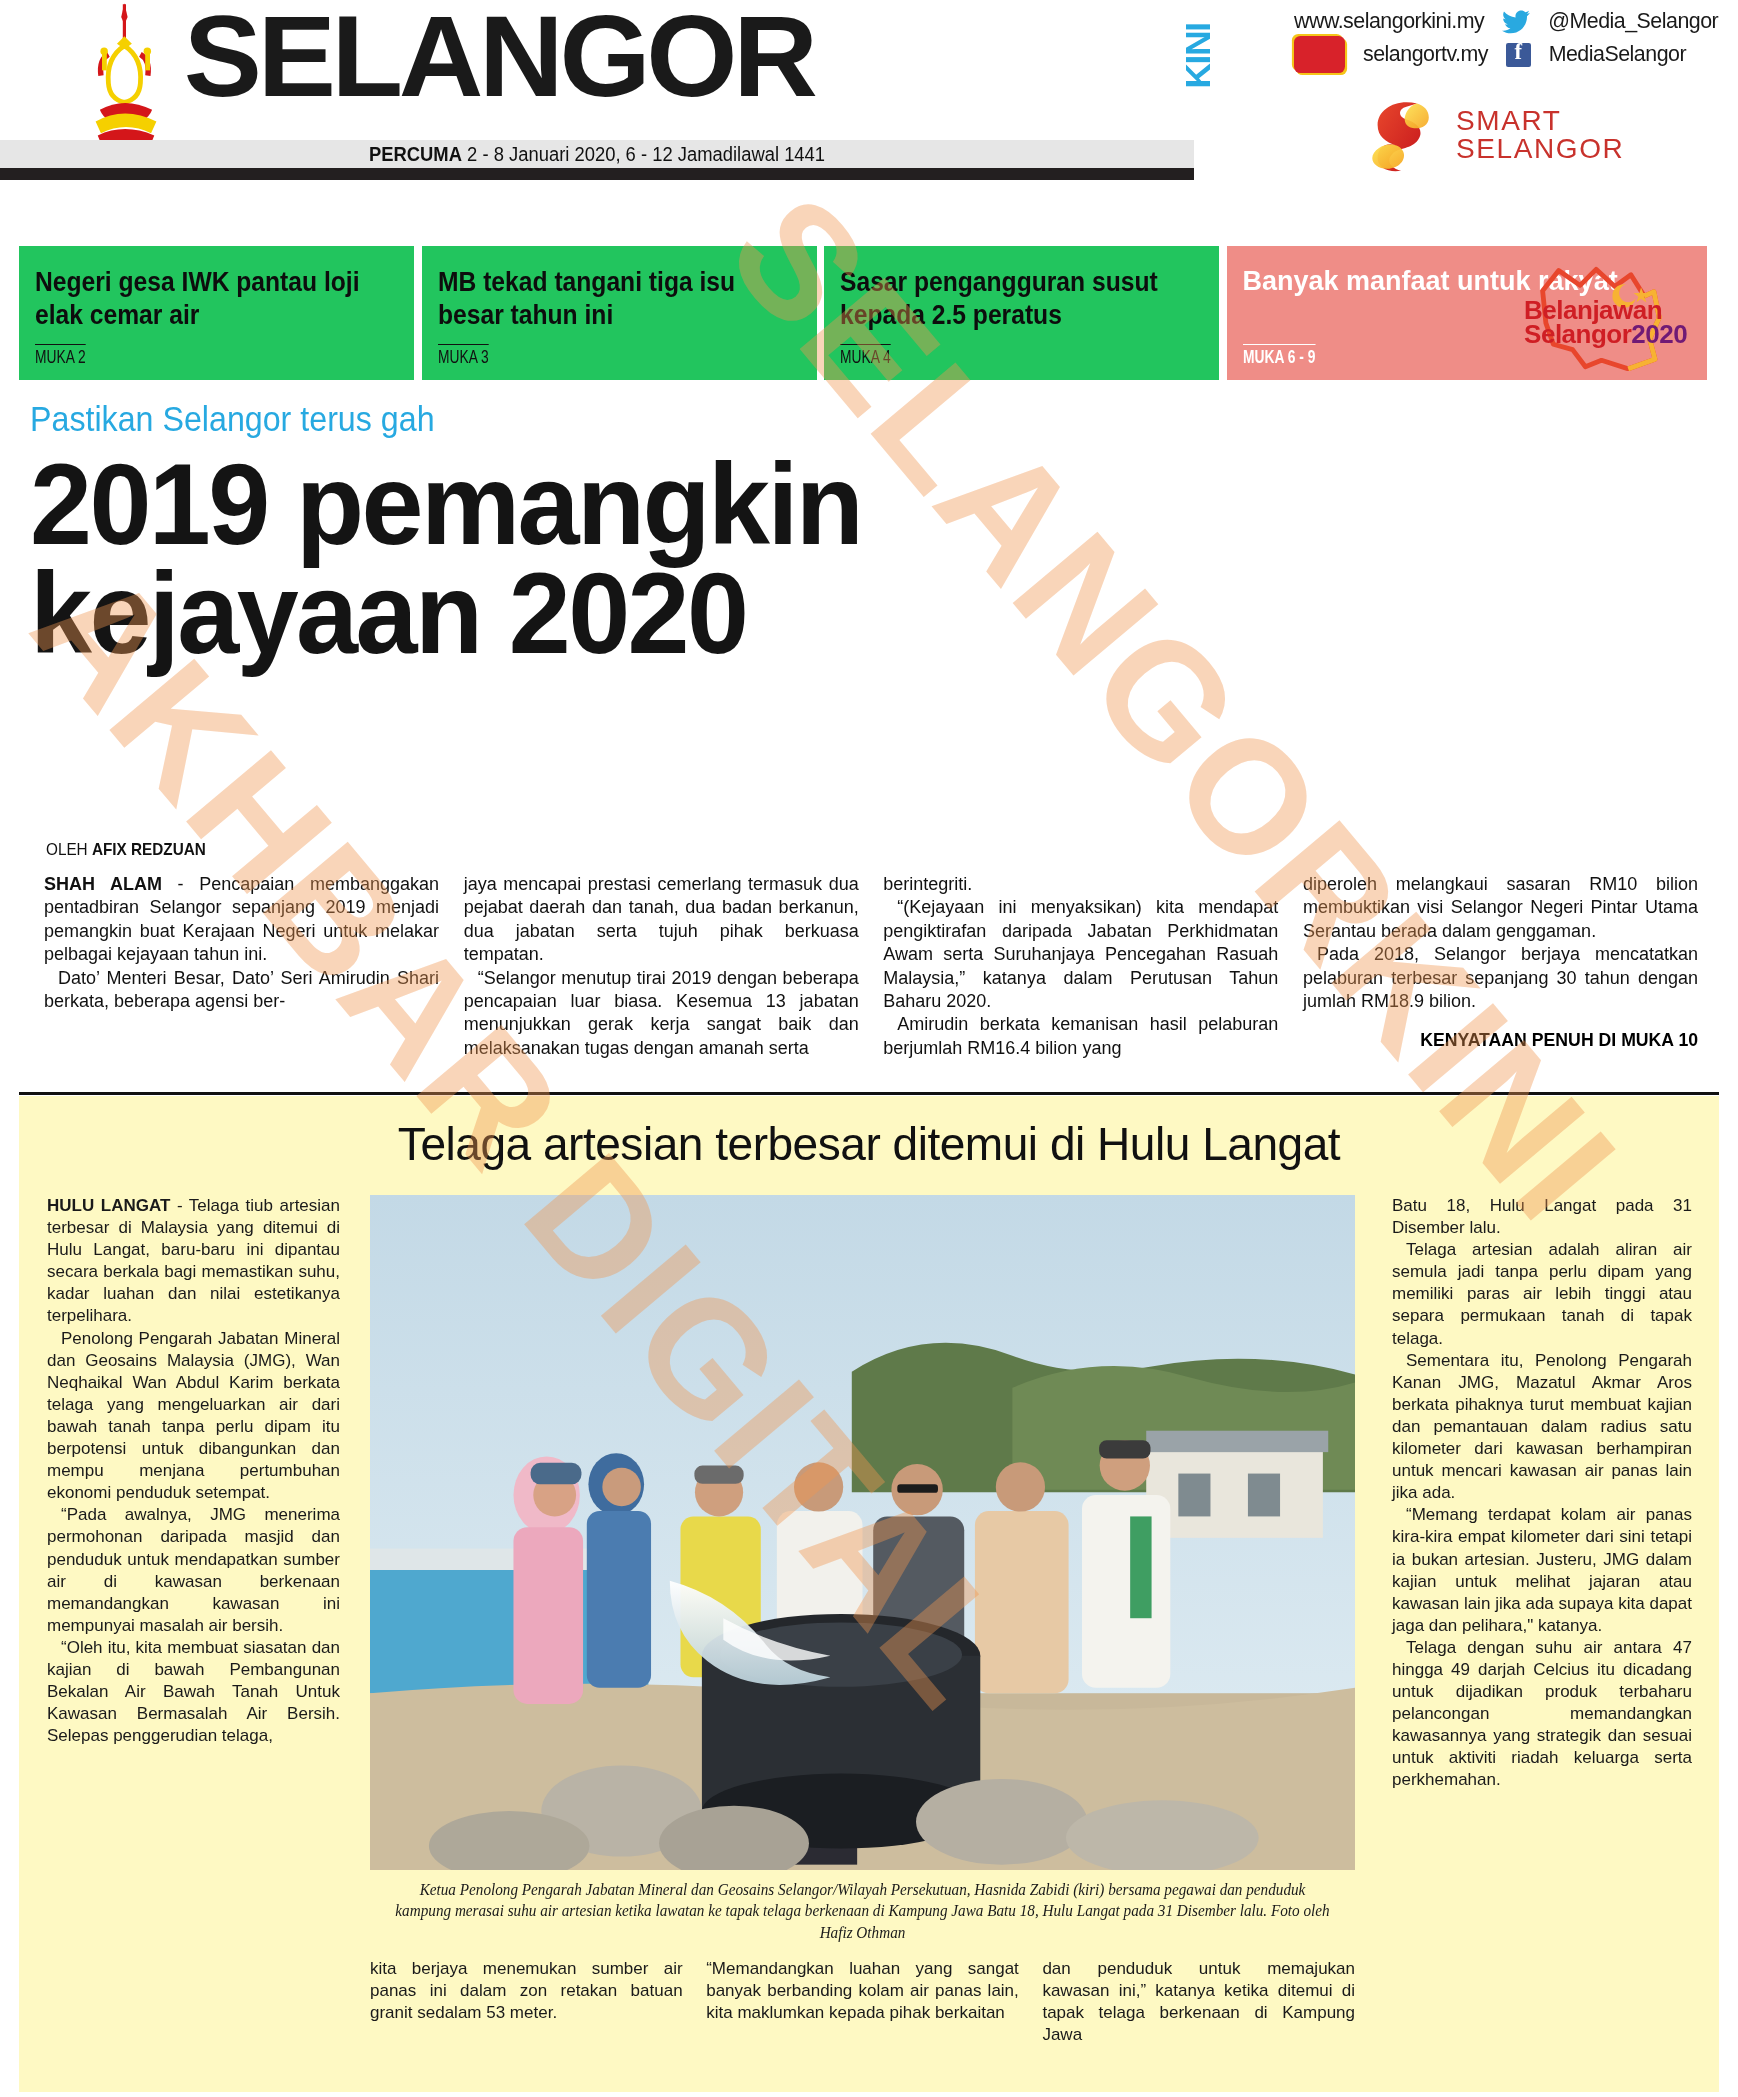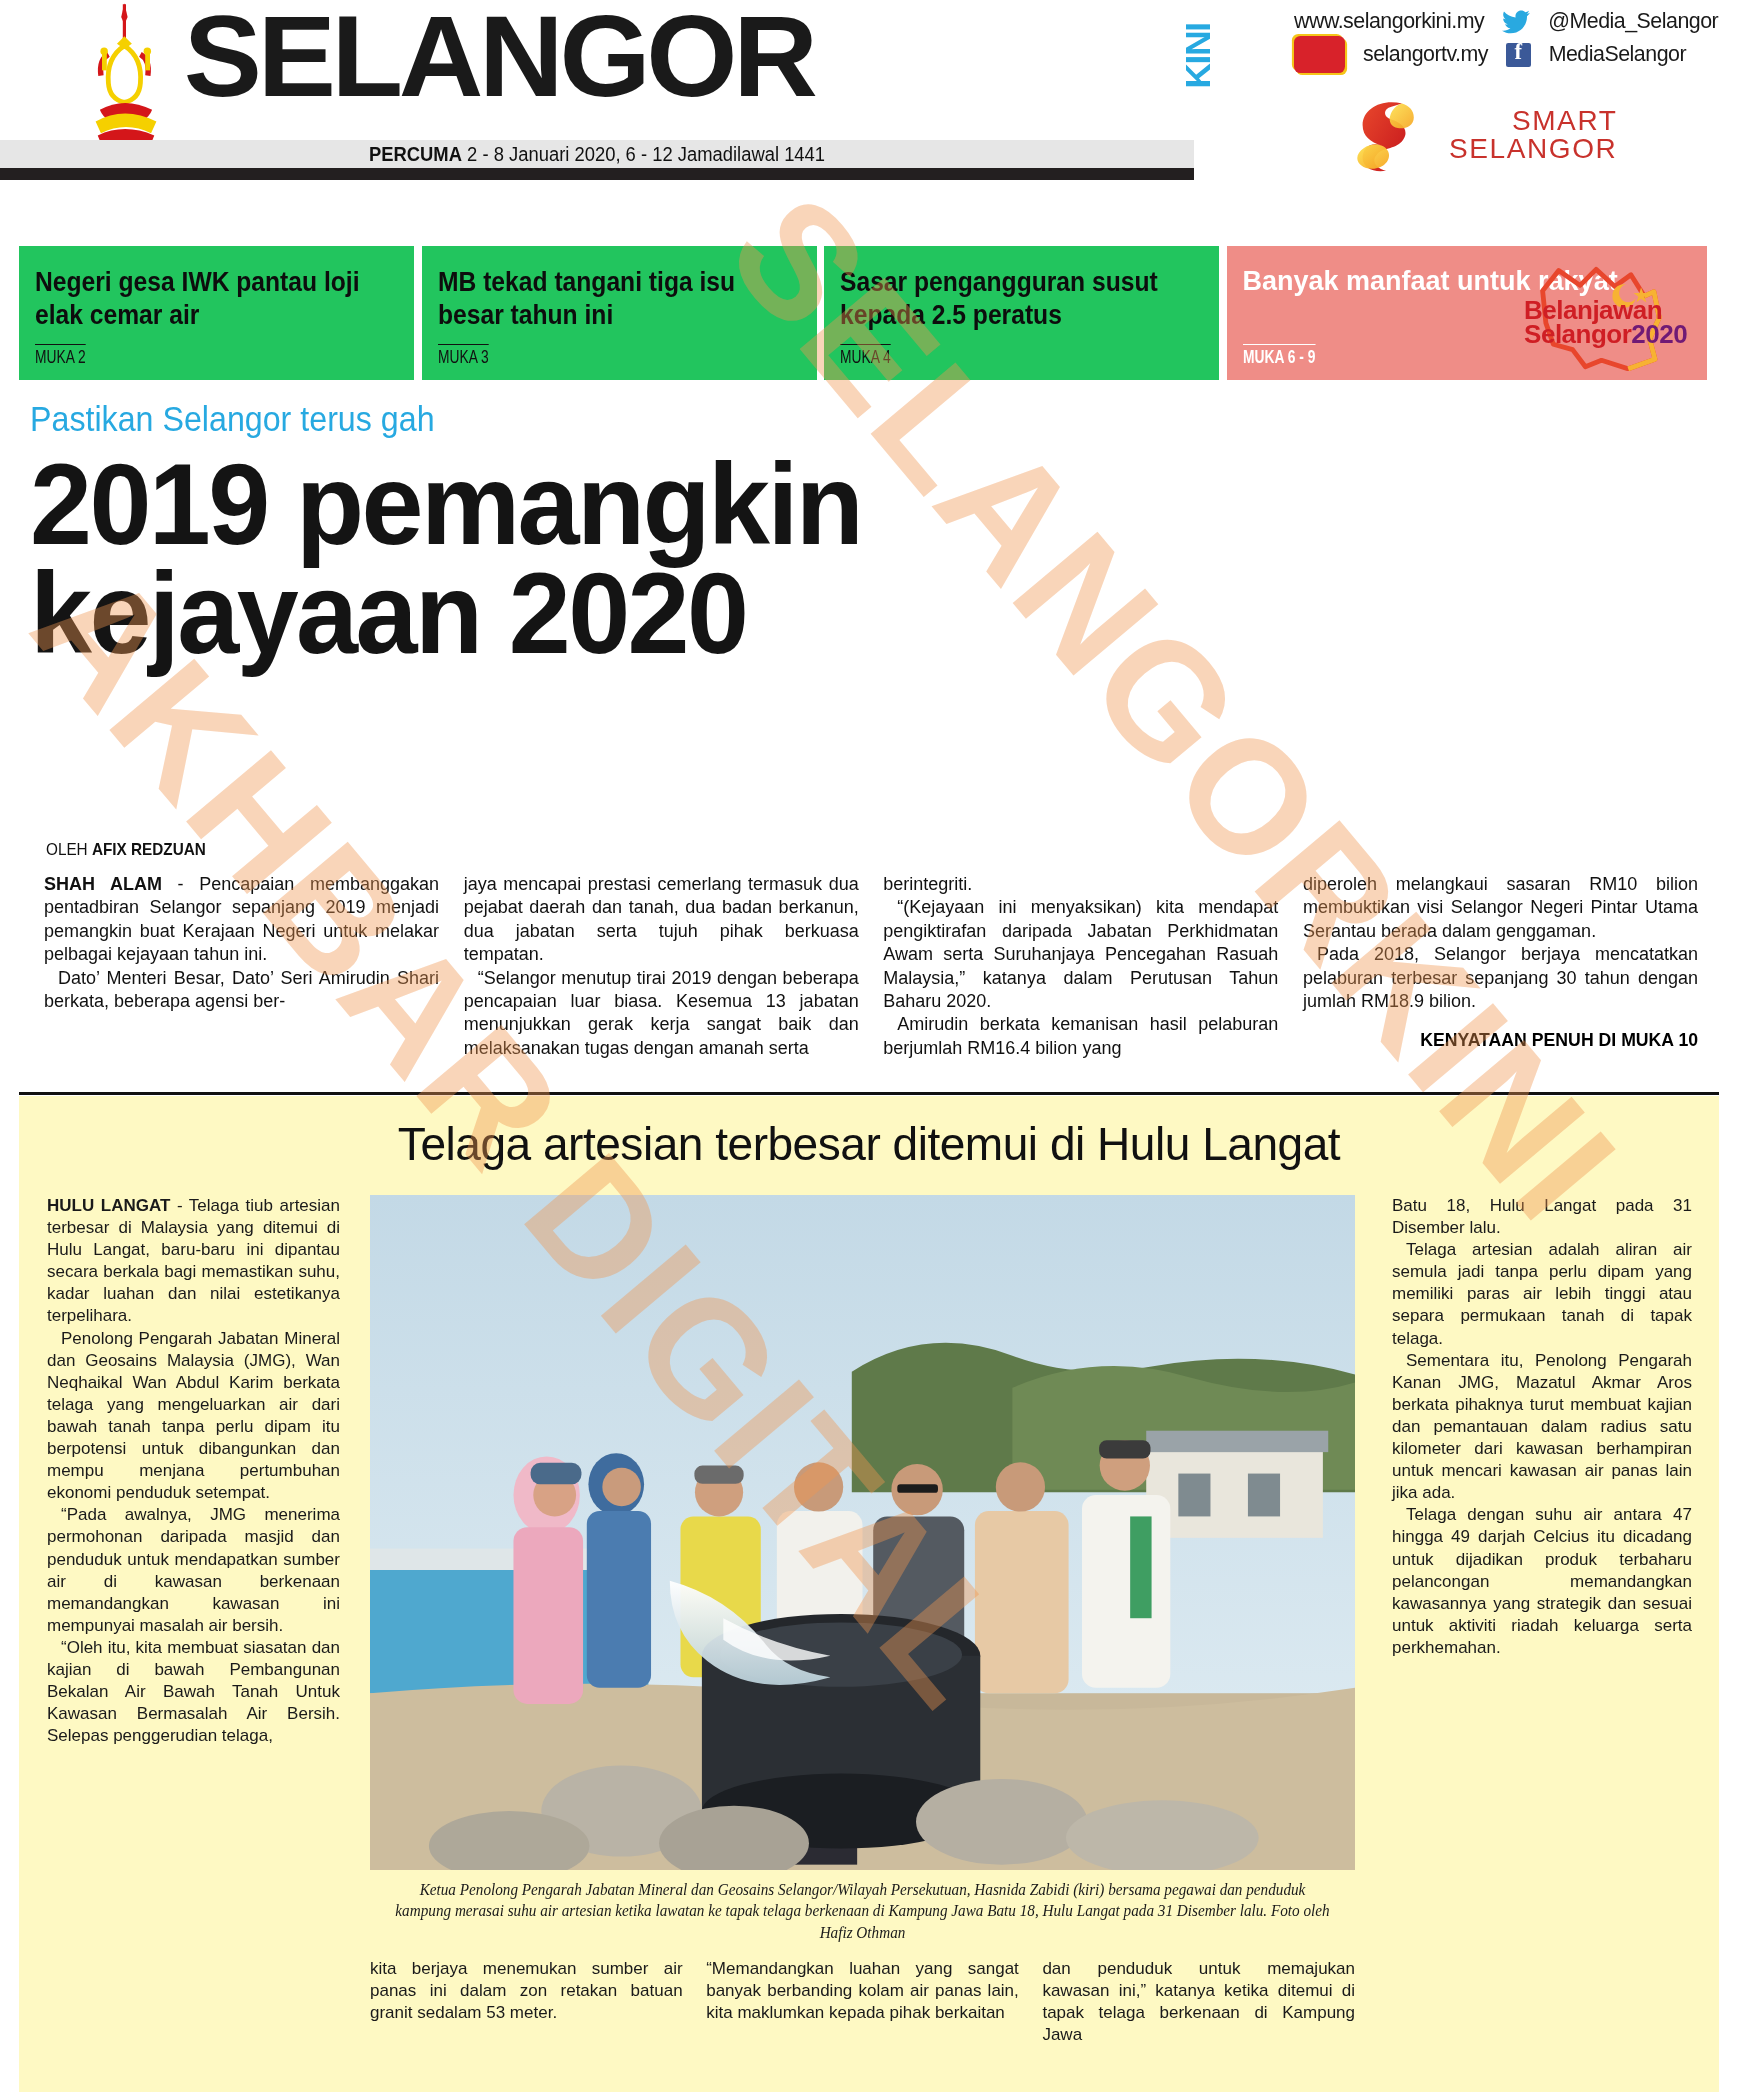--- a/index.html
+++ b/index.html
@@ -58,22 +58,22 @@
   }
   .datestrip .inner {
     text-align:center; font-size:20px; color:#111; line-height:28px;
     transform: scaleX(0.92); transform-origin:center;
   }
   .datestrip .inner b { font-weight:900; }
   .blackbar { position:absolute; left:0; top:168px; width:1194px; height:11.8px; background:#231f20; }
 
   
   .smart {
-    position:absolute; right: 16px; top: 97px; width: 369px; height:75px;
-    display:flex; align-items:center; gap:16px;text-align:right;
+    position:absolute; right: 1px; top: 97px; width: 369px; height:75px;
+    display:flex; align-items:center; gap:8px;
   }
   .smart-s { width:80px; height:75px; position:relative;}
   .smart-txt { line-height:0.98; }
   .smart-txt div { color:#c8322c; font-size:28px; letter-spacing:1.6px; font-weight:400; }
 
   
   .teasers {
     position:absolute; left:19px; top:246px; width:1700px; height:134px;
     display:flex; gap:7.5px;
   }
@@ -440,20 +440,21 @@
     </div>
     <div class="col">
       <p class="first">dan penduduk untuk memajukan kawasan ini,” katanya ketika ditemui di tapak telaga berkenaan di Kampung Jawa</p>
     </div>
   </div>
 
   <div class="s2-right">
     <p class="first">Batu 18, Hulu Langat pada 31 Disember lalu.</p>
     <p>Telaga artesian adalah aliran air semula jadi tanpa perlu dipam yang memiliki paras air lebih tinggi atau separa permukaan tanah di tapak telaga.</p>
     <p>Sementara itu, Penolong Pengarah Kanan JMG, Mazatul Akmar Aros berkata pihaknya turut membuat kajian dan pemantauan dalam radius satu kilometer dari kawasan berhampiran untuk mencari kawasan air panas lain jika ada.</p>
+    <p>“Memang terdapat kolam air panas kira-kira empat kilometer dari sini tetapi ia bukan artesian. Justeru, JMG dalam kajian untuk melihat jajaran atau kawasan lain jika ada supaya kita dapat jaga dan pelihara," katanya.</p>
     <p>Telaga dengan suhu air antara 47 hingga 49 darjah Celcius itu dicadang untuk dijadikan produk terbaharu pelancongan memandangkan kawasannya yang strategik dan sesuai untuk aktiviti riadah keluarga serta perkhemahan.</p>
   </div>
 </div>
 
 <div class="watermark">
   <div class="wm-text wm1">AKHBAR DIGITAL</div>
   <div class="wm-text wm2">SELANGORKINI</div>
 </div>
 
 

